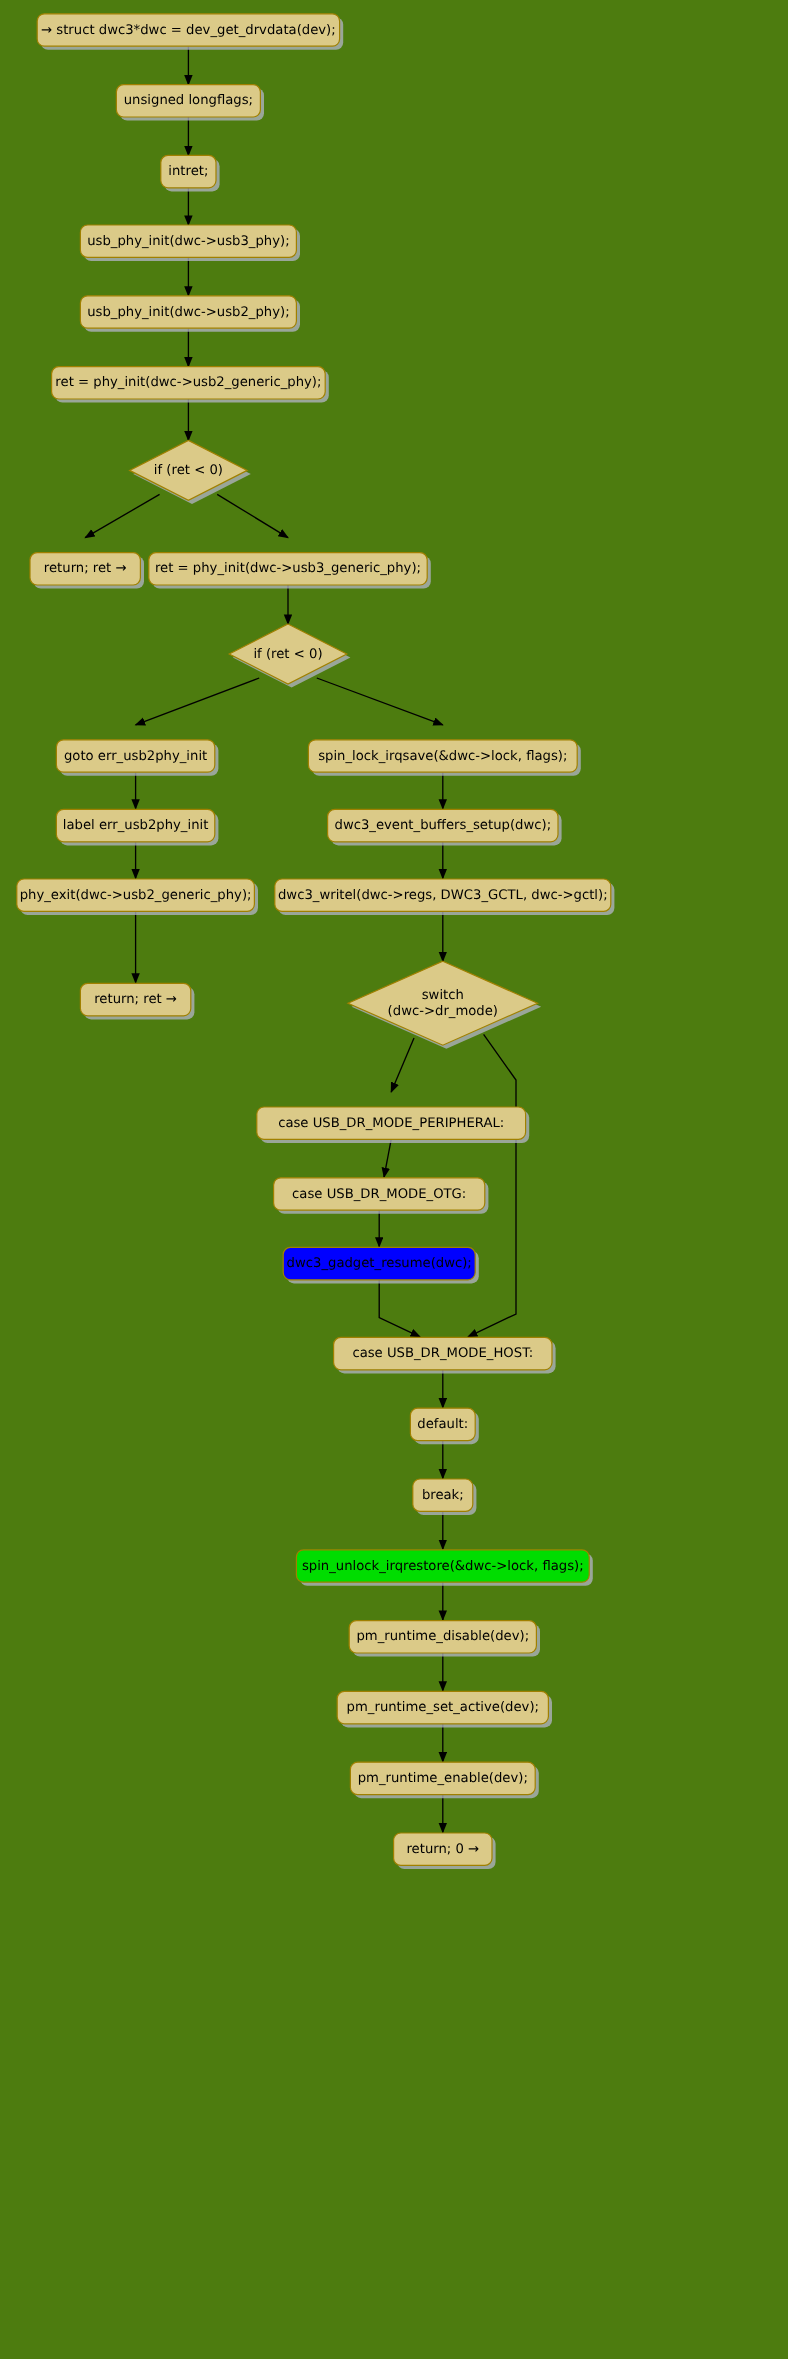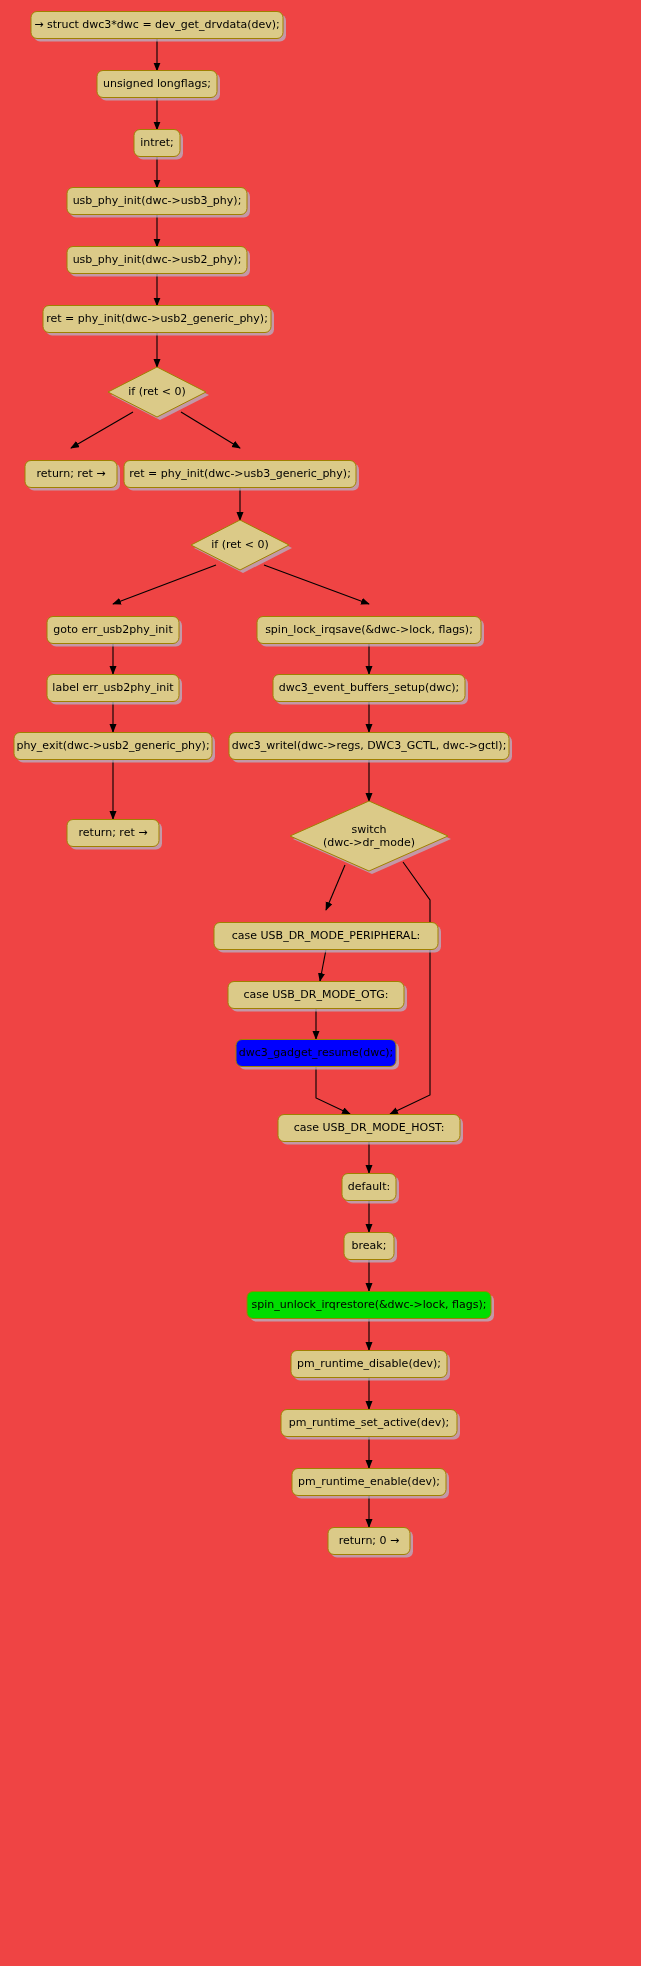--- a/index.html
+++ b/index.html
@@ -5,25 +5,24 @@
   html, body {
     margin: 0;
     padding: 0;
     background: #ffffff;
   }
   body {
     font-family: "DejaVu Sans", sans-serif;
   }
   #flow-root {
     position: relative;
-    width: 610px;
+    width: 657px;
     height: 1966px;
-    background: #ef4444;
+    background: #4d7c0f;
     overflow: hidden;
-    padding-left: 31px;
   }
   svg.flow-canvas {
     position: absolute;
     top: 0;
     left: 0;
     width: 657px;
     height: 1966px;
     display: block;
   }
   .node-text {

